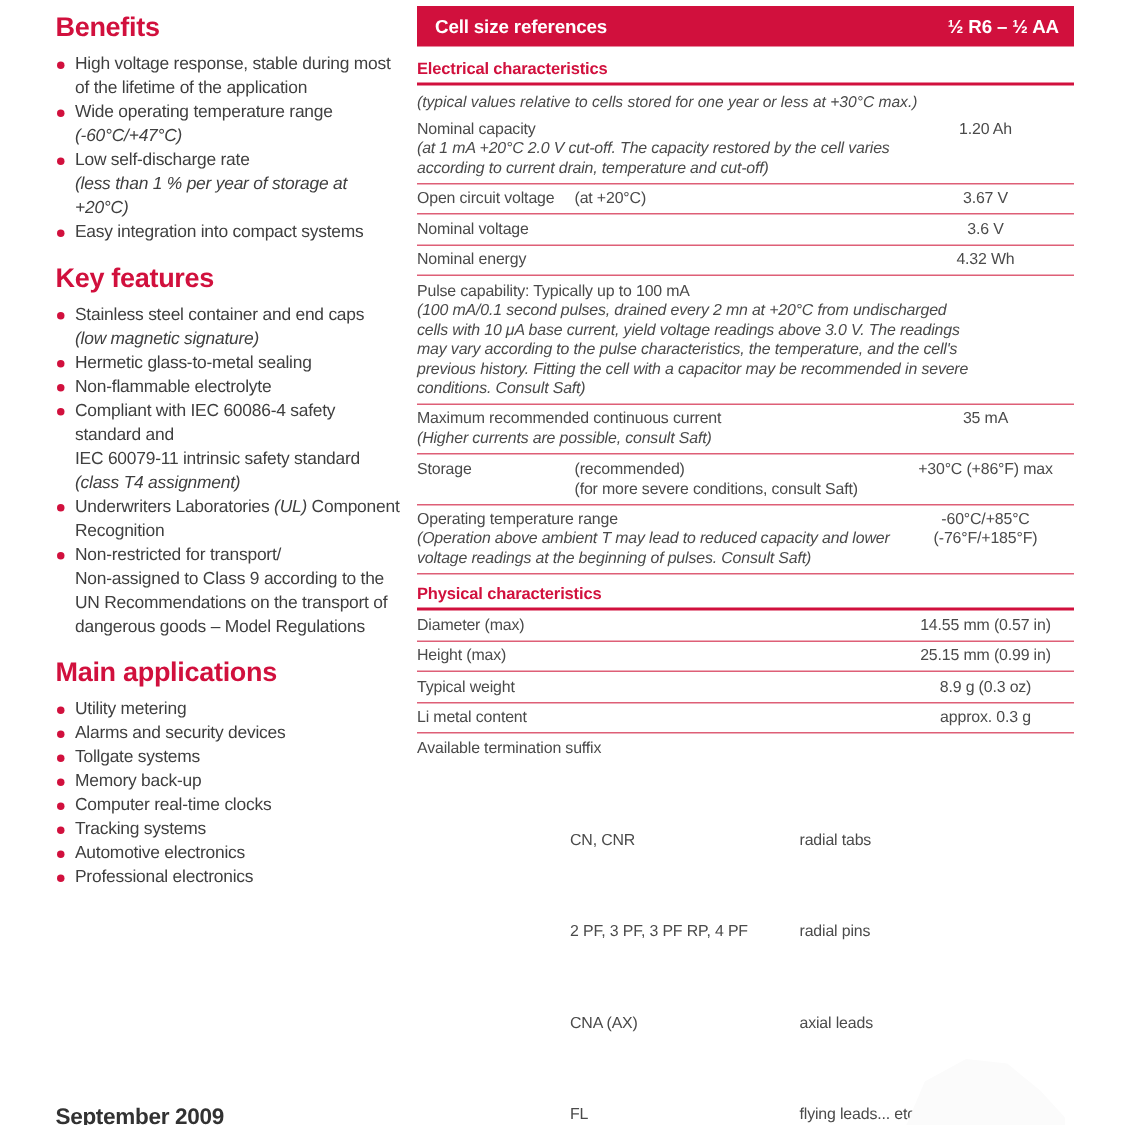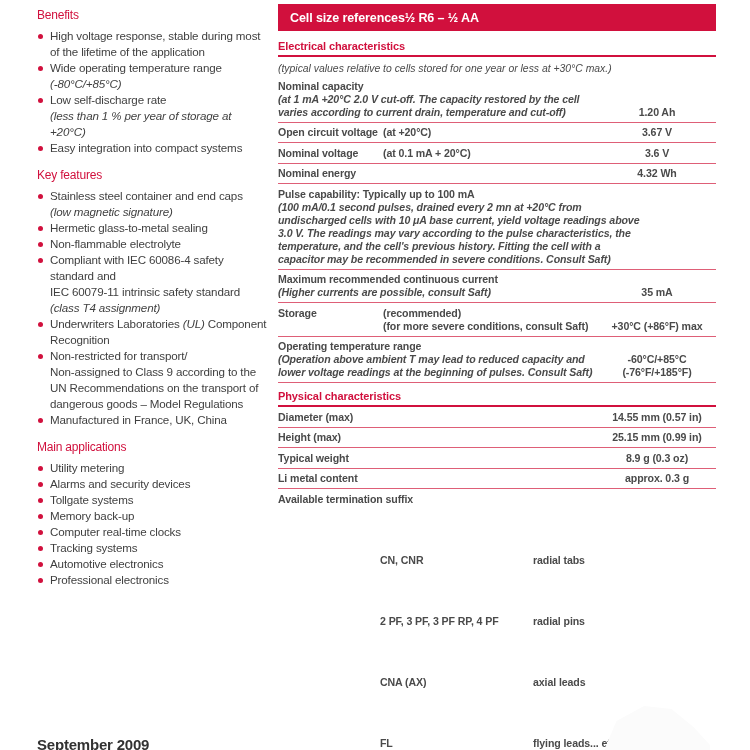--- a/index.html
+++ b/index.html
@@ -13,59 +13,58 @@
     width:750px;height:750px;
     background:#ffffff;
     font-family:"Liberation Sans",sans-serif;
     color:var(--ink);
     position:relative;
     overflow:hidden;
   }
   
   .left-col{position:absolute;left:37px;top:8px;width:230px;}
   .sec-title{
-    color:var(--red);font-weight:normal;font-size:12px;
+    color:var(--red);font-weight:bold;font-size:18px;
     letter-spacing:-0.2px;margin:12px 0 6px 0;
   }
   .sec-title:first-child{margin-top:0;}
   .blist{list-style:none;margin:0;padding:0;}
   .blist li{
     position:relative;padding-left:13px;
     font-size:11.6px;line-height:16px;letter-spacing:-0.15px;
   }
   .blist li::before{
     content:"";position:absolute;left:1px;top:5.5px;
     width:5px;height:5px;border-radius:50%;background:var(--red);
   }
   .it{font-style:italic;}
   
   .panel{position:absolute;left:278px;top:4px;width:438px;}
   .banner{
     background:var(--red);color:#fff;height:27px;
-    display:flex;justify-content:flex-start;align-items:center;
+    display:flex;justify-content:space-between;align-items:center;
     padding:0 10px 0 12px;font-weight:bold;font-size:12.5px;
     letter-spacing:-0.1px;
   }
   .sec-head{
     color:var(--red);font-weight:bold;font-size:11px;
     padding:9px 0 3px 0;border-bottom:2px solid var(--red);
     letter-spacing:-0.1px;
   }
   .sec-head.phys{padding-top:7px;}
   .t-intro{
     font-style:italic;font-size:10.4px;color:var(--tink);
     padding:5px 0 1px 0;line-height:13px;
   }
   .t-row{
-    display:flex;align-items:flex-end;
+    display:flex;align-items:flex-start;
     border-bottom:1px solid var(--sep);
     padding:3.5px 0 3px 0;
     font-size:10.6px;line-height:13px;color:var(--tink);
     letter-spacing:-0.1px;
-    font-weight:bold;
   }
   .t-left{flex:1;min-width:0;}
   .lab-row{display:flex;align-items:flex-start;}
   .t-label.fixed{display:inline-block;width:105px;flex:0 0 105px;}
   .t-subcol{flex:1;}
   .t-note{font-style:italic;max-width:368px;}
   .t-val{width:118px;flex:0 0 118px;text-align:center;}
   .pair-line{margin-left:102px;margin-top:48px;}
   .pair-c1{display:inline-block;width:153px;}
   
@@ -79,33 +78,32 @@
     clip-path:polygon(0% 100%,15% 35%,40% 10%,65% 15%,85% 45%,100% 75%,100% 100%);
   }
 </style>
 </head>
 <body>
 
 <div class="left-col">
     <div class="sec-title">Benefits</div>
     <ul class="blist">
       <li><span>High voltage response, stable during most of the lifetime of the application</span></li>
-      <li><span>Wide operating temperature range </span><span class="it">(-80°C/+85°C)</span></li>
+      <li><span>Wide operating temperature range </span><span class="it">(-60°C/+47°C)</span></li>
       <li><span>Low self-discharge rate</span><br><span class="it">(less than 1 % per year of storage at +20°C)</span></li>
       <li><span>Easy integration into compact systems</span></li>
     </ul>
     <div class="sec-title">Key features</div>
     <ul class="blist">
       <li><span>Stainless steel container and end caps</span><br><span class="it">(low magnetic signature)</span></li>
       <li><span>Hermetic glass-to-metal sealing</span></li>
       <li><span>Non-flammable electrolyte</span></li>
       <li><span>Compliant with IEC 60086-4 safety standard and</span><br><span>IEC 60079-11 intrinsic safety standard </span><span class="it">(class T4 assignment)</span></li>
       <li><span>Underwriters Laboratories </span><span class="it">(UL)</span><span> Component Recognition</span></li>
       <li><span>Non-restricted for transport/</span><br><span>Non-assigned to Class 9 according to the UN Recommendations on the transport of dangerous goods – Model Regulations</span></li>
-      <li><span>Manufactured in France, UK, China</span></li>
     </ul>
     <div class="sec-title">Main applications</div>
     <ul class="blist">
       <li><span>Utility metering</span></li>
       <li><span>Alarms and security devices</span></li>
       <li><span>Tollgate systems</span></li>
       <li><span>Memory back-up</span></li>
       <li><span>Computer real-time clocks</span></li>
       <li><span>Tracking systems</span></li>
       <li><span>Automotive electronics</span></li>
@@ -140,23 +138,20 @@
           </div>
         </div>
         <div class="t-val">
           <div>3.67 V</div>
         </div>
       </div>
       <div class="t-row">
         <div class="t-left">
           <div class="lab-row">
             <span class="t-label fixed">Nominal voltage</span>
-            <div class="t-subcol">
-              <div>(at 0.1 mA + 20°C)</div>
-            </div>
           </div>
         </div>
         <div class="t-val">
           <div>3.6 V</div>
         </div>
       </div>
       <div class="t-row">
         <div class="t-left">
           <div class="t-label">Nominal energy</div>
         </div>

